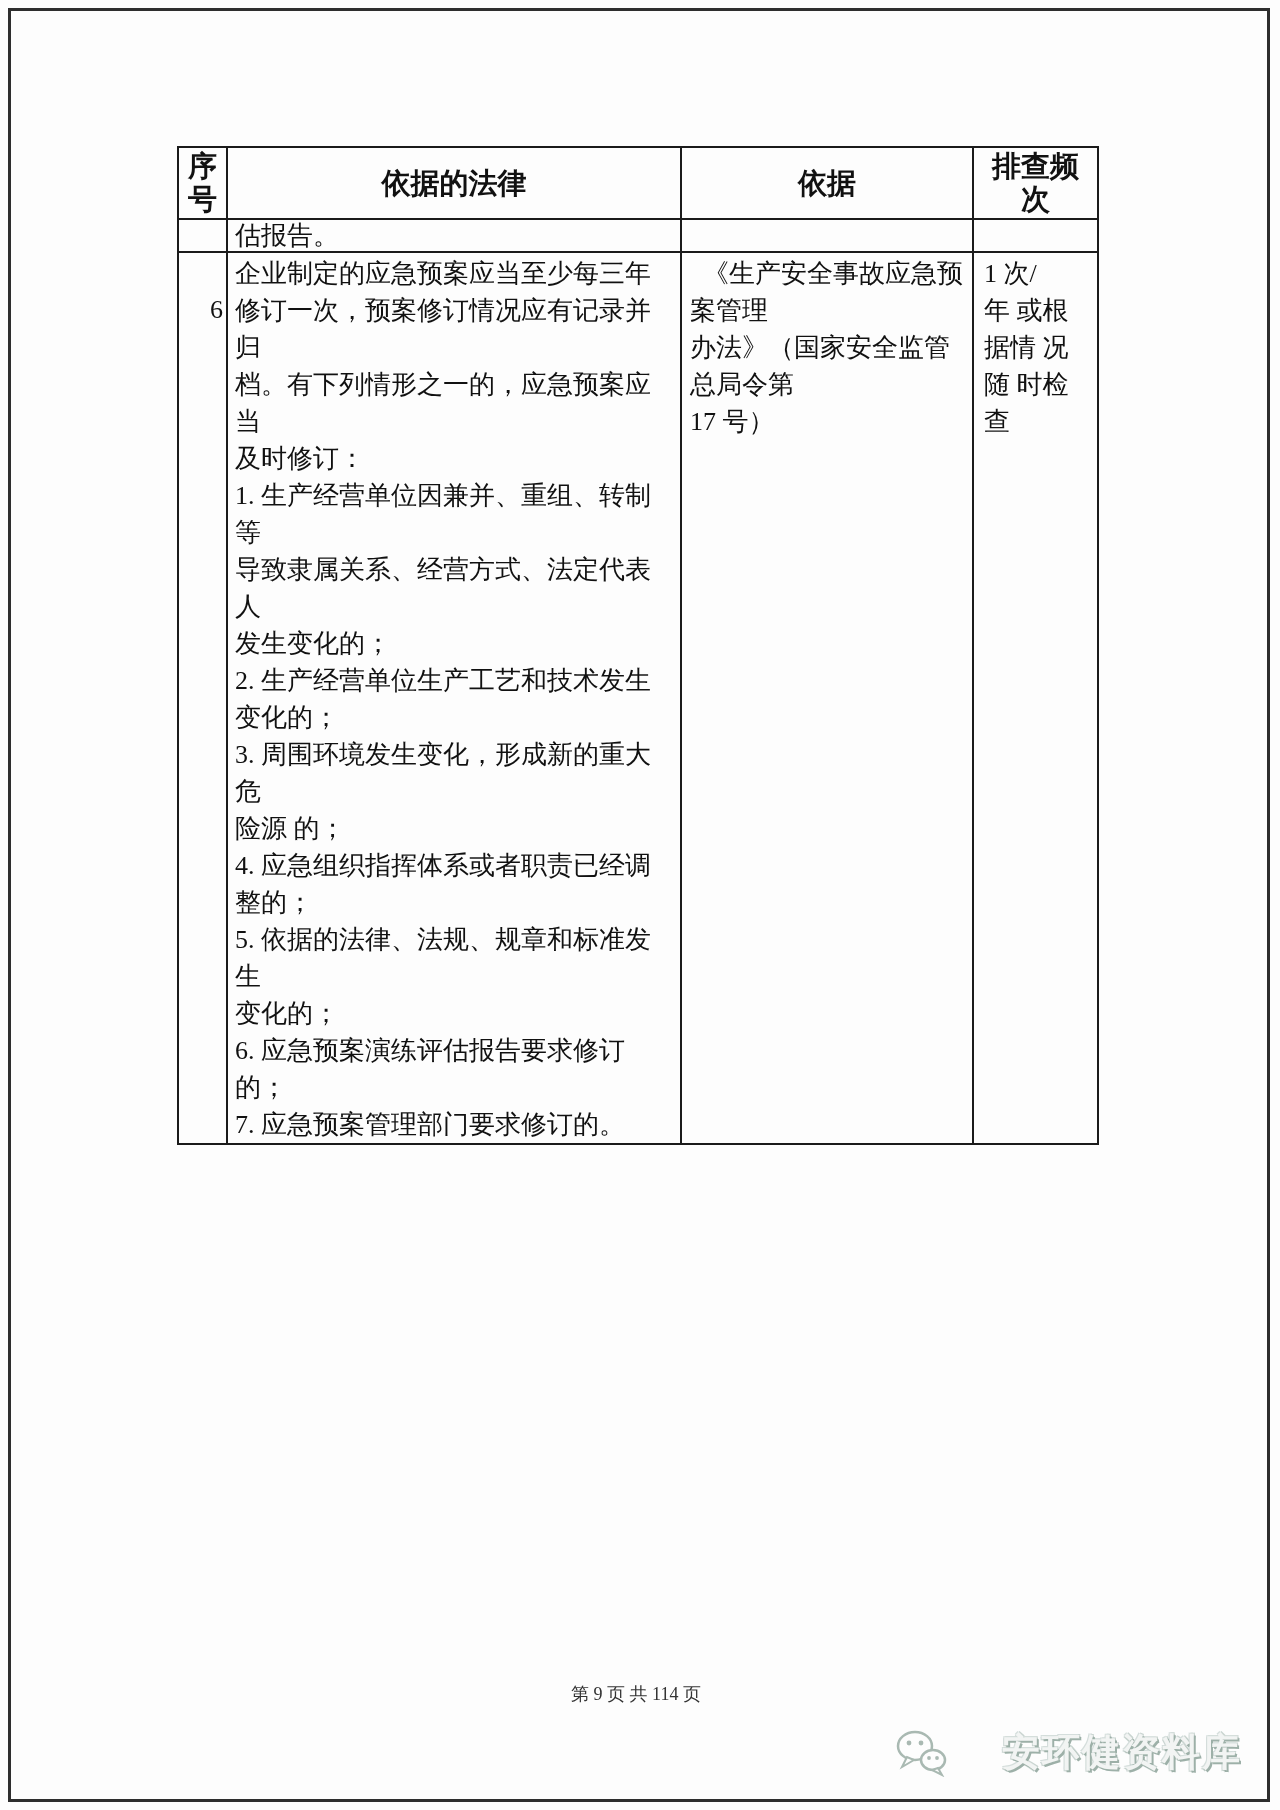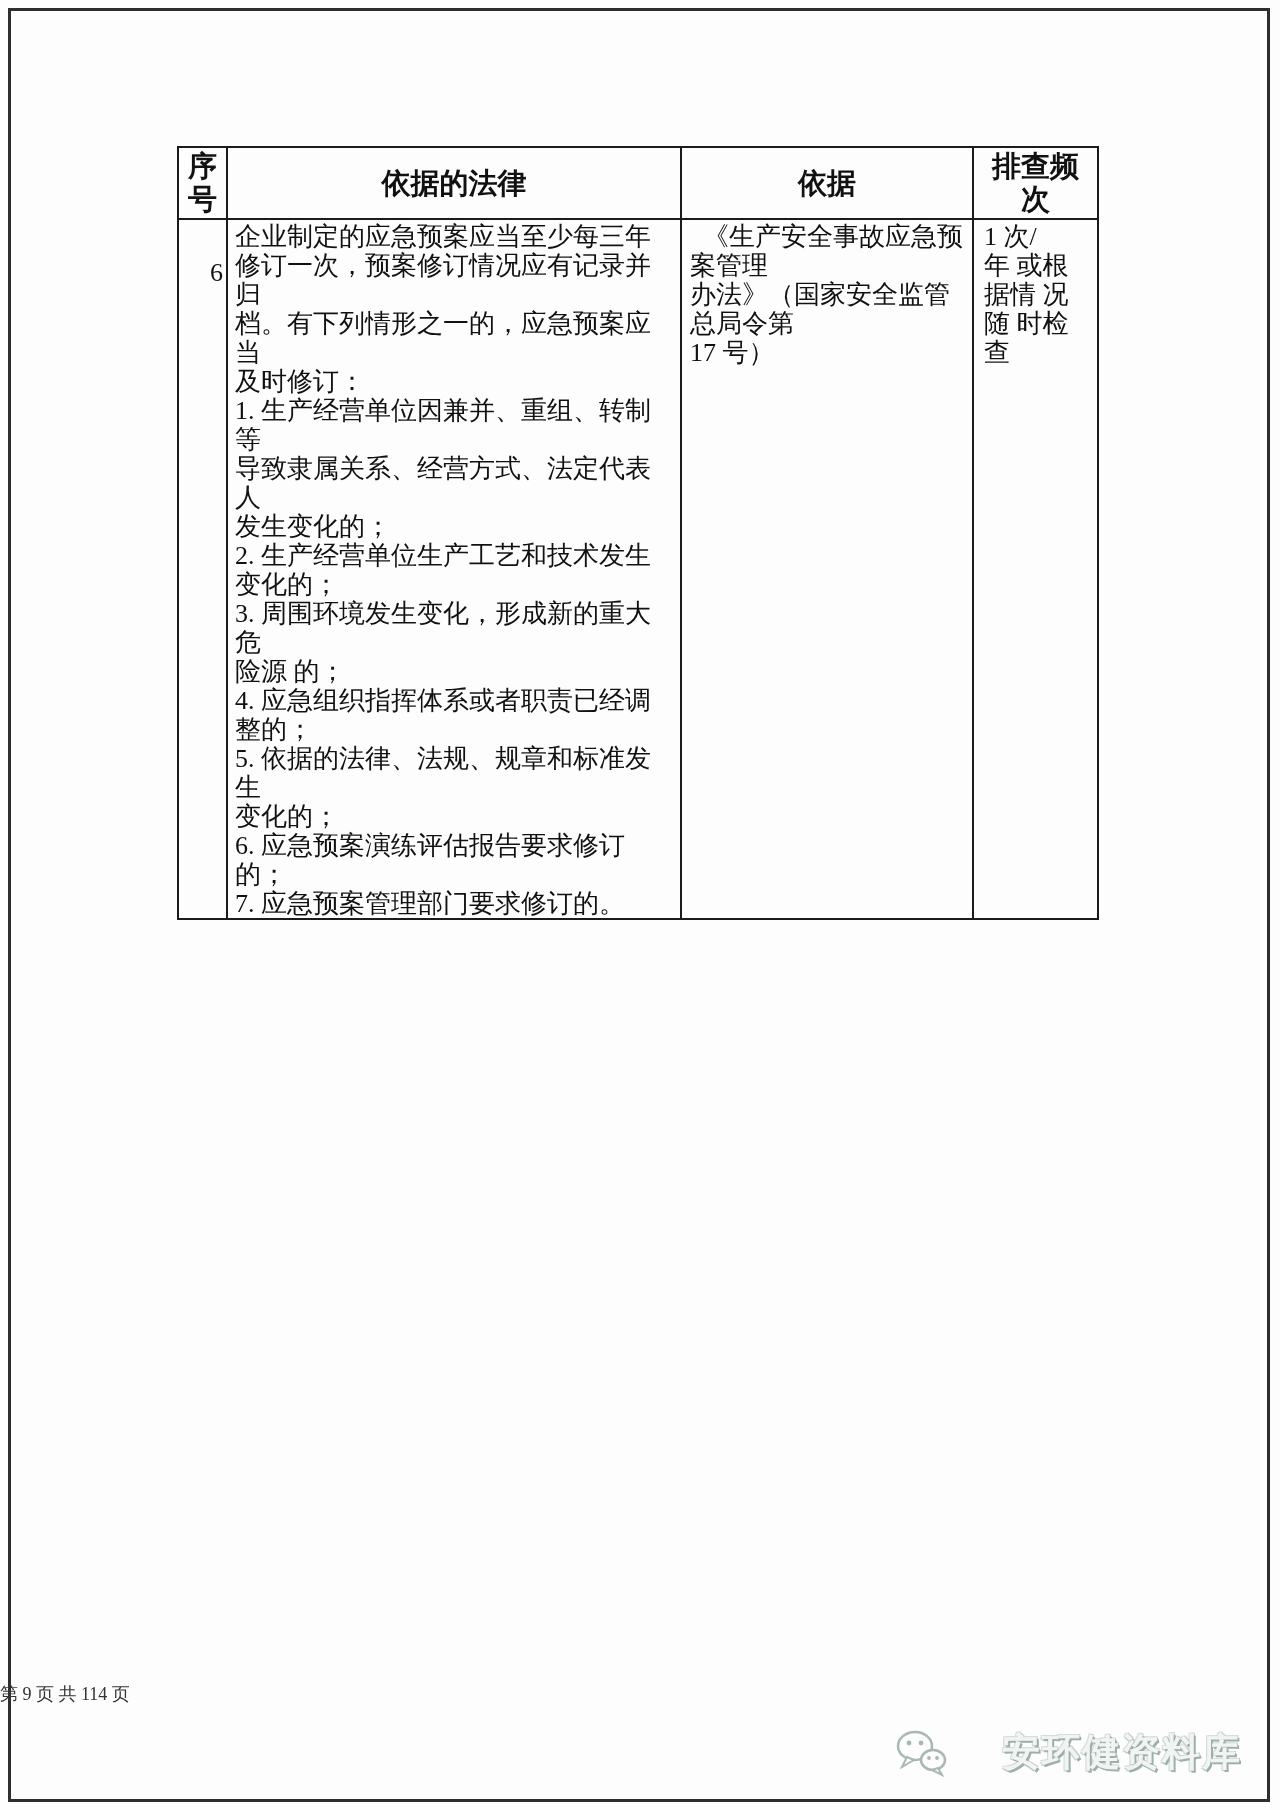--- a/index.html
+++ b/index.html
@@ -31,31 +31,32 @@
   }
   table.doc-table th {
     font-size:29px; font-weight:bold;
     line-height:33px;
     text-align:center; vertical-align:middle;
     padding:2px 4px;
   }
   tr.row-header { height:69px; }
   tr.row-partial { height:33px; }
   tr.row-main { height:570px; }
-  td { font-size:26px; line-height:29px; vertical-align:top; }
+  td { font-size:26px; line-height:37px; vertical-align:top; }
   td.seq-cell {
     text-align:right;
     padding:38px 3px 0 0;
   }
   td.content-cell { padding:2px 4px 0 7px; }
   td.basis-cell   { padding:2px 4px 12px 8px; }
   td.freq-cell    { padding:2px 2px 14px 10px; }
   tr.row-partial td { line-height:30px; padding-top:1px; }
   .footer {
     position:absolute; left:0; top:1682px; width:1272px;
+    text-align:center;
     font-size:18px; color:#333;
     font-family:"Liberation Serif","DejaVu Serif",serif;
   }
   .watermark {
     position:absolute; top:1725px; right:38px;
     display:flex; align-items:center; gap:10px;
     height:54px;
   }
   .watermark .brand-text {
     font-size:38px; font-weight:bold; letter-spacing:2px;
@@ -81,20 +82,26 @@
       <col style="width:125px">
     </colgroup>
     <tbody>
         <tr class="row-header">
       <th>序
 号</th>
       <th>依据的法律</th>
       <th>依据</th>
       <th>排查频
 次</th>
+    </tr>
+    <tr class="row-partial">
+      <td class="seq-cell"></td>
+      <td class="content-cell">估报告。</td>
+      <td class="basis-cell"></td>
+      <td class="freq-cell"></td>
     </tr>
     <tr class="row-main">
       <td class="seq-cell">6</td>
       <td class="content-cell">企业制定的应急预案应当至少每三年
 修订一次，预案修订情况应有记录并归
 档。有下列情形之一的，应急预案应当
 及时修订：
 1. 生产经营单位因兼并、重组、转制等
 导致隶属关系、经营方式、法定代表人
 发生变化的；

